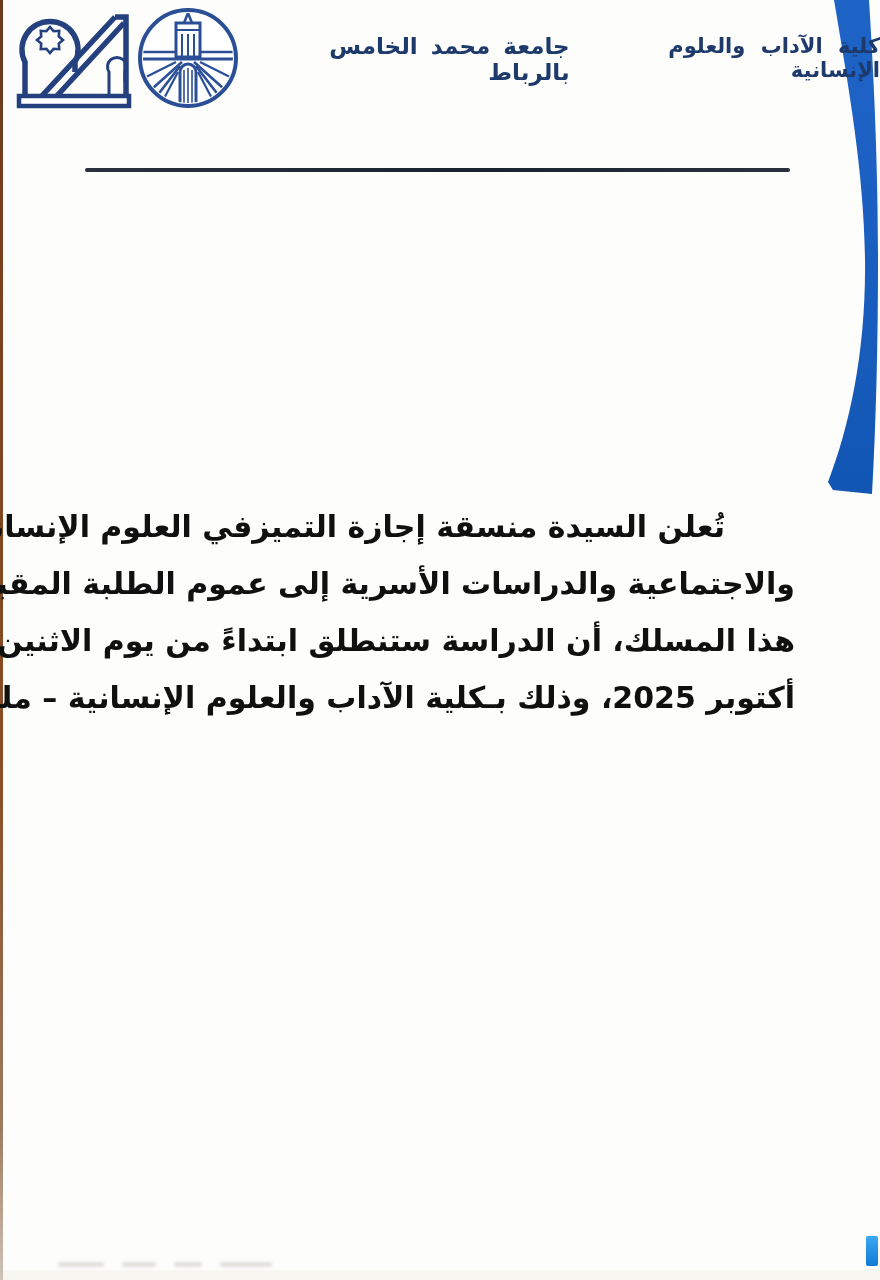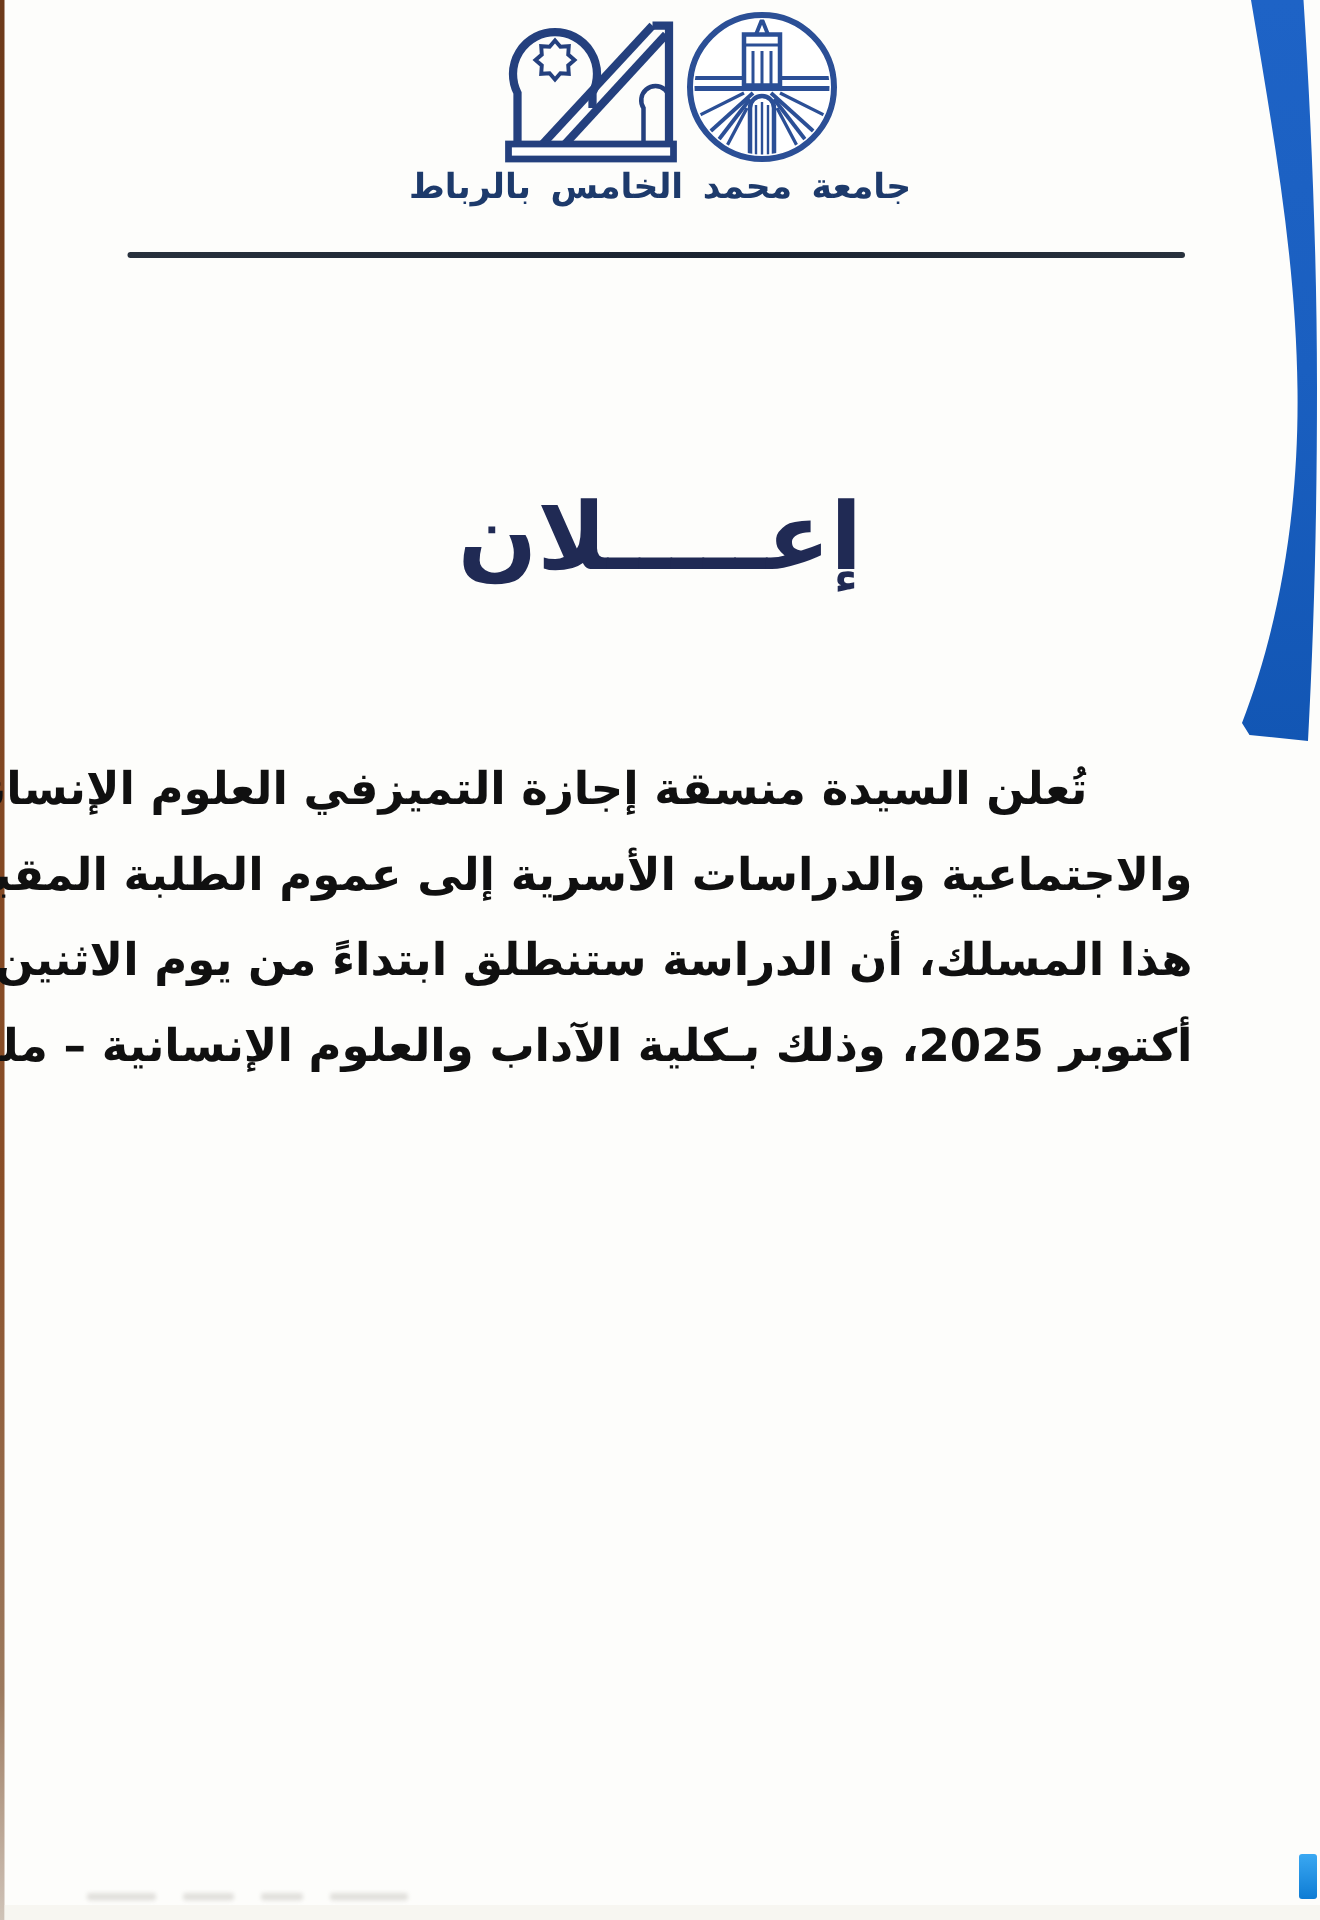--- a/index.html
+++ b/index.html
@@ -35,21 +35,21 @@
   }
   .smudge span{background:#9a958c;height:5px;border-radius:2px;display:block;}
   .smudge span:nth-child(1){width:46px}
   .smudge span:nth-child(2){width:34px}
   .smudge span:nth-child(3){width:28px}
   .smudge span:nth-child(4){width:52px}
 
   
   .letterhead{
     position:absolute;top:6px;left:0;width:880px;
-    display:flex;flex-direction:column;align-items:center;
+    display:flex;flex-direction:row;align-items:center;
   }
   .logo-row{display:flex;align-items:flex-end;gap:3px;margin-left:12px;}
   .uni-name{
     margin-top:2px;direction:rtl;
     font-size:23px;line-height:26px;font-weight:700;
     color:#1d3a6b;word-spacing:5px;
   }
   .fac-name{
     direction:rtl;
     font-size:21px;line-height:24px;font-weight:700;
@@ -149,25 +149,25 @@
           <path d="M60,60 L90,99" stroke-width="2.6"></path>
           <path d="M64,56 L100,74" stroke-width="2.2"></path>
           <path d="M62,66 L80,100" stroke-width="2.2"></path>
           <path d="M44,98 V66 A8,8 0 1 1 60,66 V98" stroke-width="3"></path>
           <path d="M48,64 V98 M52,62 V98 M56,64 V98" stroke-width="1.6"></path>
         </g>
       </svg>
     </div>
 
     <div class="uni-name">جامعة محمد الخامس بالرباط</div>
+    <div class="fac-name">كلية الآداب والعلوم الإنسانية</div>
   </header>
 
   <div class="rule"></div>
 
-  <h1 class="title" dir="rtl">إعـــــلان</h1>
 
   <div class="announce">
     <div class="a-line first">تُعلن السيدة منسقة إجازة التميزفي العلوم الإنسانية</div>
     <div class="a-line">والاجتماعية والدراسات الأسرية إلى عموم الطلبة المقبولين في</div>
     <div class="a-line">هذا المسلك، أن الدراسة ستنطلق ابتداءً من يوم الاثنين 20</div>
     <div class="a-line">أكتوبر 2025، وذلك بـكلية الآداب والعلوم الإنسانية – ملحقة</div>
   </div>
 
 </div>
 

